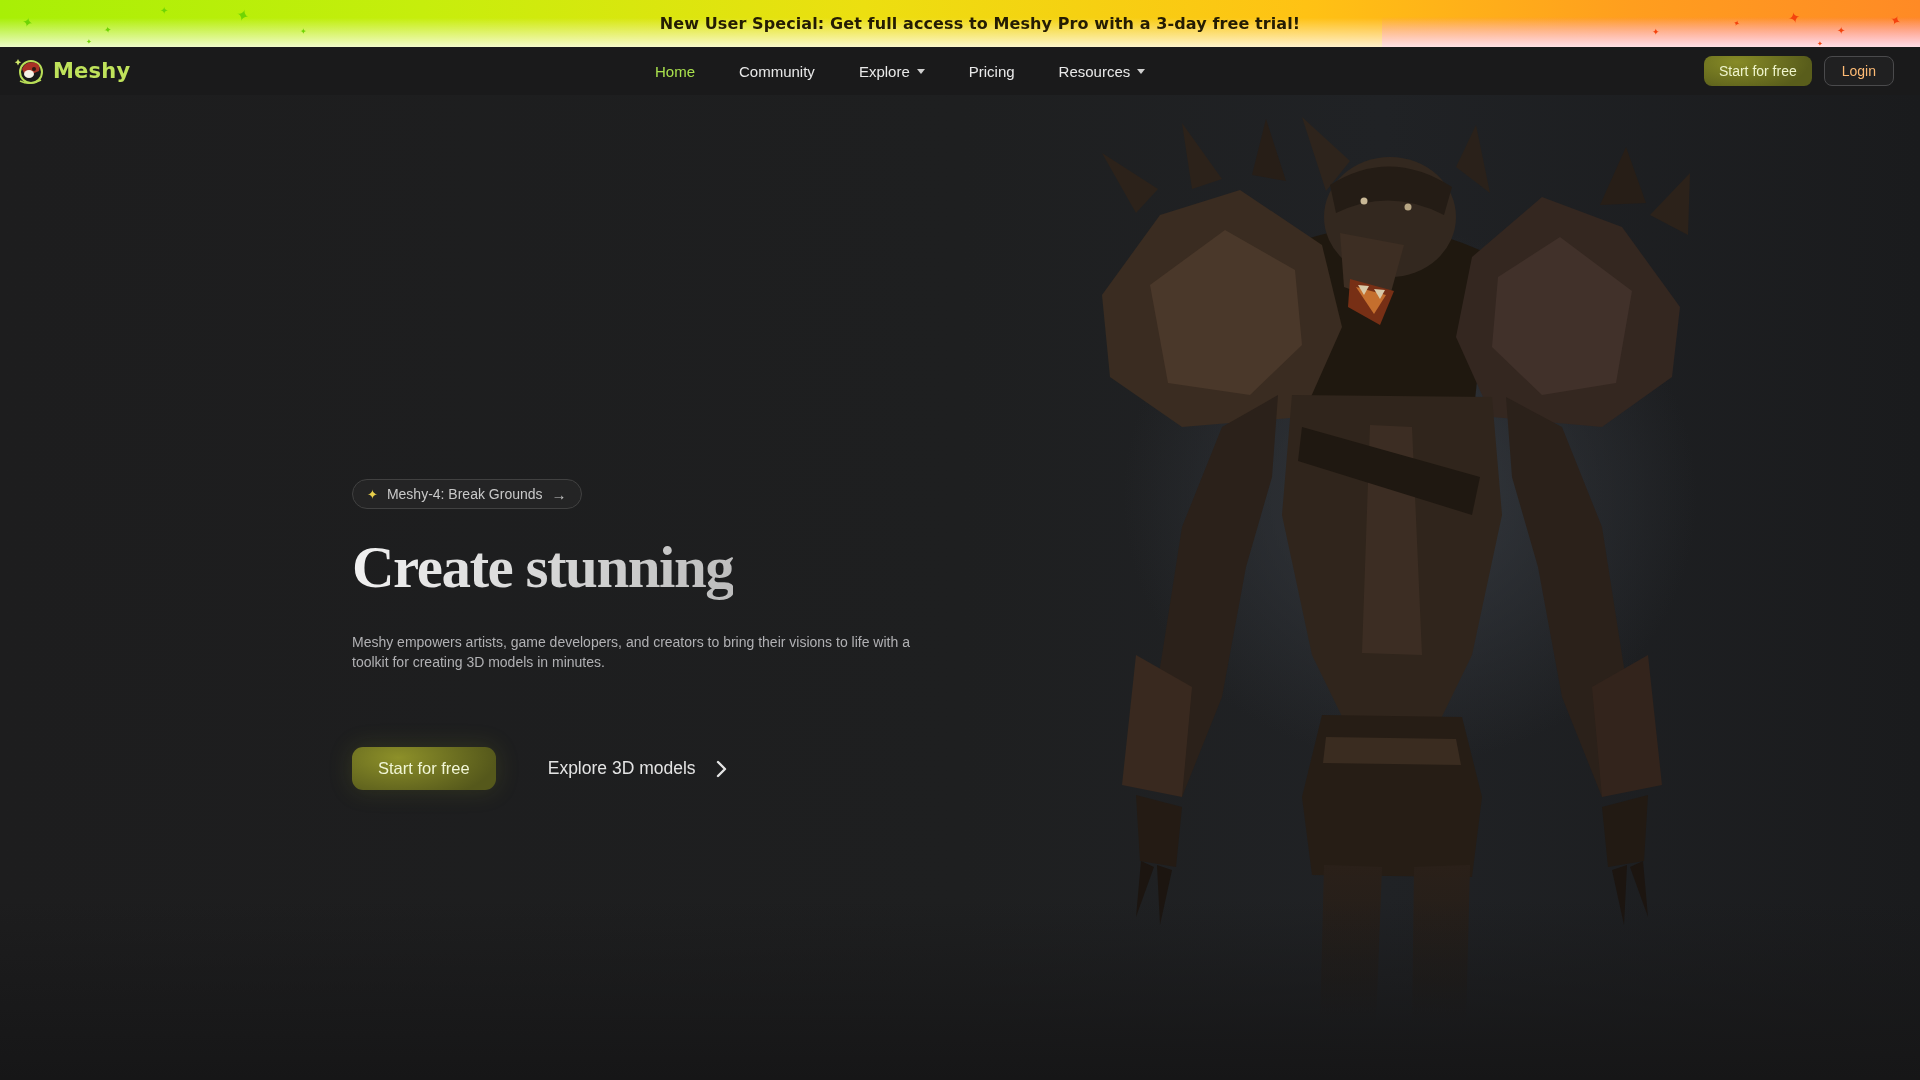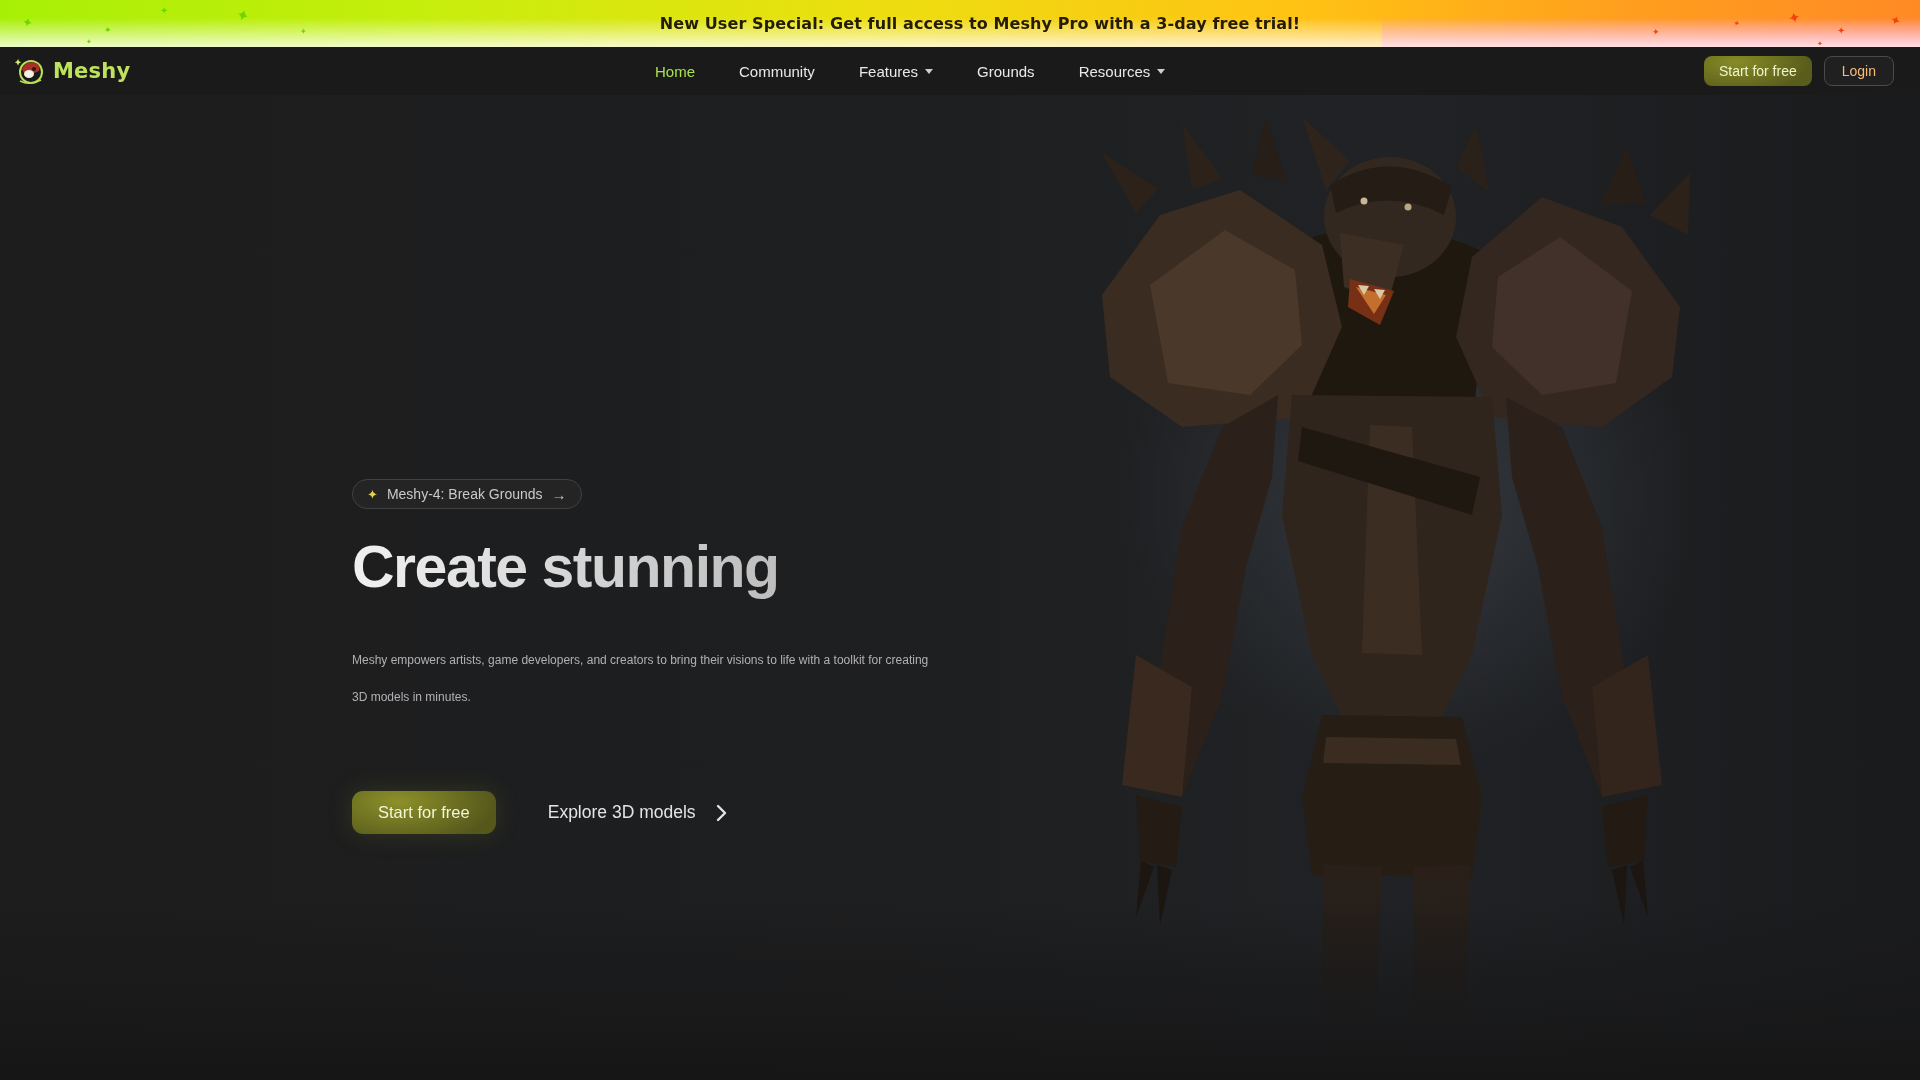--- a/index.html
+++ b/index.html
@@ -47,28 +47,28 @@
     background:linear-gradient(180deg,rgba(24,24,25,0) 0%,rgba(23,23,24,.9) 80%,#161617 100%); }
 
   .hero-content { position:absolute; left:352px; top:384px; width:760px; }
   .hero-badge { display:inline-flex; align-items:center; gap:9px; height:30px; padding:0 14px;
     border:1px solid #414141; border-radius:16px; background:rgba(41,41,41,.55); cursor:pointer; }
   .badge-spark { color:#e8cf4b; font-size:13px; }
   .badge-label { color:#c9c9c9; font-size:14px; }
   .badge-arrow { color:#c2c2c2; font-size:15px; }
 
   .hero-title { margin-top:22px; font-size:59px; line-height:72px; font-weight:bold;
-    letter-spacing:-1.5px; font-family:Liberation Sans, sans-serif; }
+    letter-spacing:-1.5px; font-family:Liberation Serif, serif; }
   .hero-title .tl { display:block; }
   .tl1 { background:linear-gradient(95deg,#f1f1f1 0%,#bdbdbd 100%);
     -webkit-background-clip:text; background-clip:text; color:transparent; width:fit-content; }
   .tl2 { background:linear-gradient(95deg,#ededed 0%,#d2d2d2 42%,#8d8d8d 75%,#828282 100%);
     -webkit-background-clip:text; background-clip:text; color:transparent; width:fit-content; }
 
-  .hero-desc { margin-top:39px; width:590px; color:#b1b1b4; font-size:12px; line-height:37px; }
+  .hero-desc { margin-top:29px; width:590px; color:#b1b1b4; font-size:14px; line-height:20px; }
 
   .hero-cta { margin-top:75px; display:flex; align-items:center; gap:52px; }
   .btn-start-lg { background:radial-gradient(85% 130% at 32% 25%,#8d9029 0%,#55581b 80%);
     color:#f1f6d6; font-size:16.5px; padding:12px 26px; border:none; border-radius:11px; cursor:pointer;
     font-family:"Liberation Sans",sans-serif; box-shadow:0 0 24px rgba(150,160,40,.18); }
   .link-explore { display:flex; align-items:center; gap:20px; color:#e4e4e4; font-size:17.5px; cursor:pointer; }
 
   
   .hero-art { position:absolute; left:1040px; top:0; width:720px; height:930px; }
 </style>
@@ -106,25 +106,25 @@
   </div>
 
   <div class="nav-list">
     <span class="nav-item active">
       <span>Home</span>
     </span>
     <span class="nav-item">
       <span>Community</span>
     </span>
     <span class="nav-item">
-      <span>Features</span>
+      <span>Explore</span>
       <span class="caret"></span>
     </span>
     <span class="nav-item">
-      <span>Grounds</span>
+      <span>Pricing</span>
     </span>
     <span class="nav-item">
       <span>Resources</span>
       <span class="caret"></span>
     </span>
   </div>
 
   <div class="nav-actions">
     <button class="btn-start-sm">Start for free</button>
     <button class="btn-login">Login</button>

